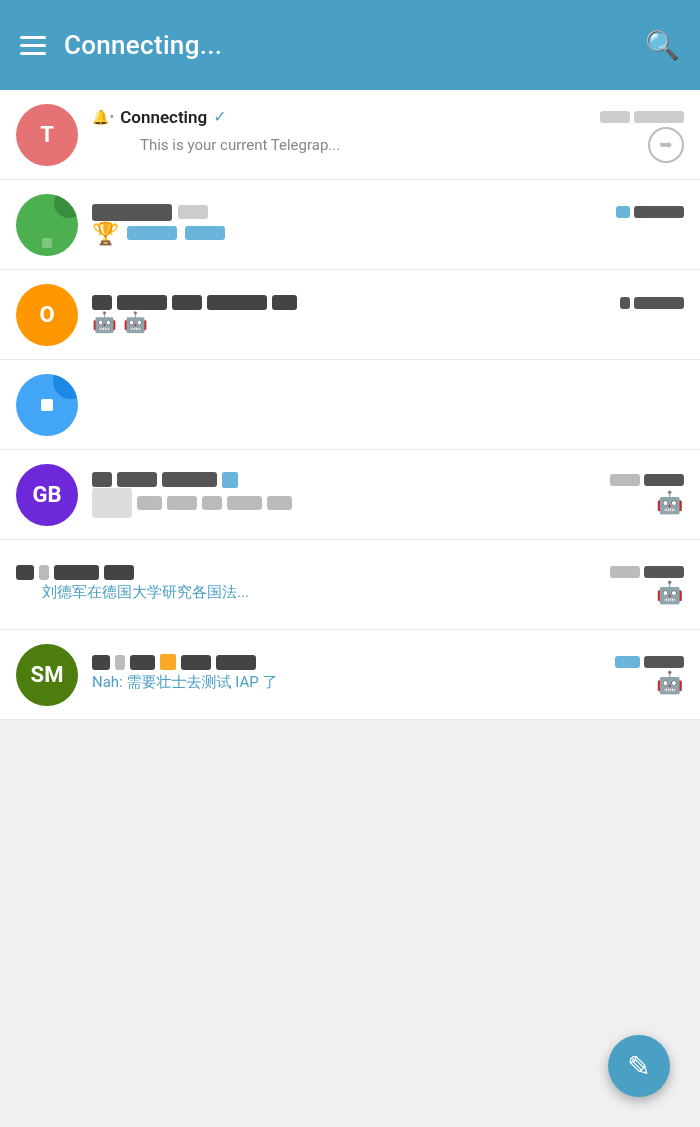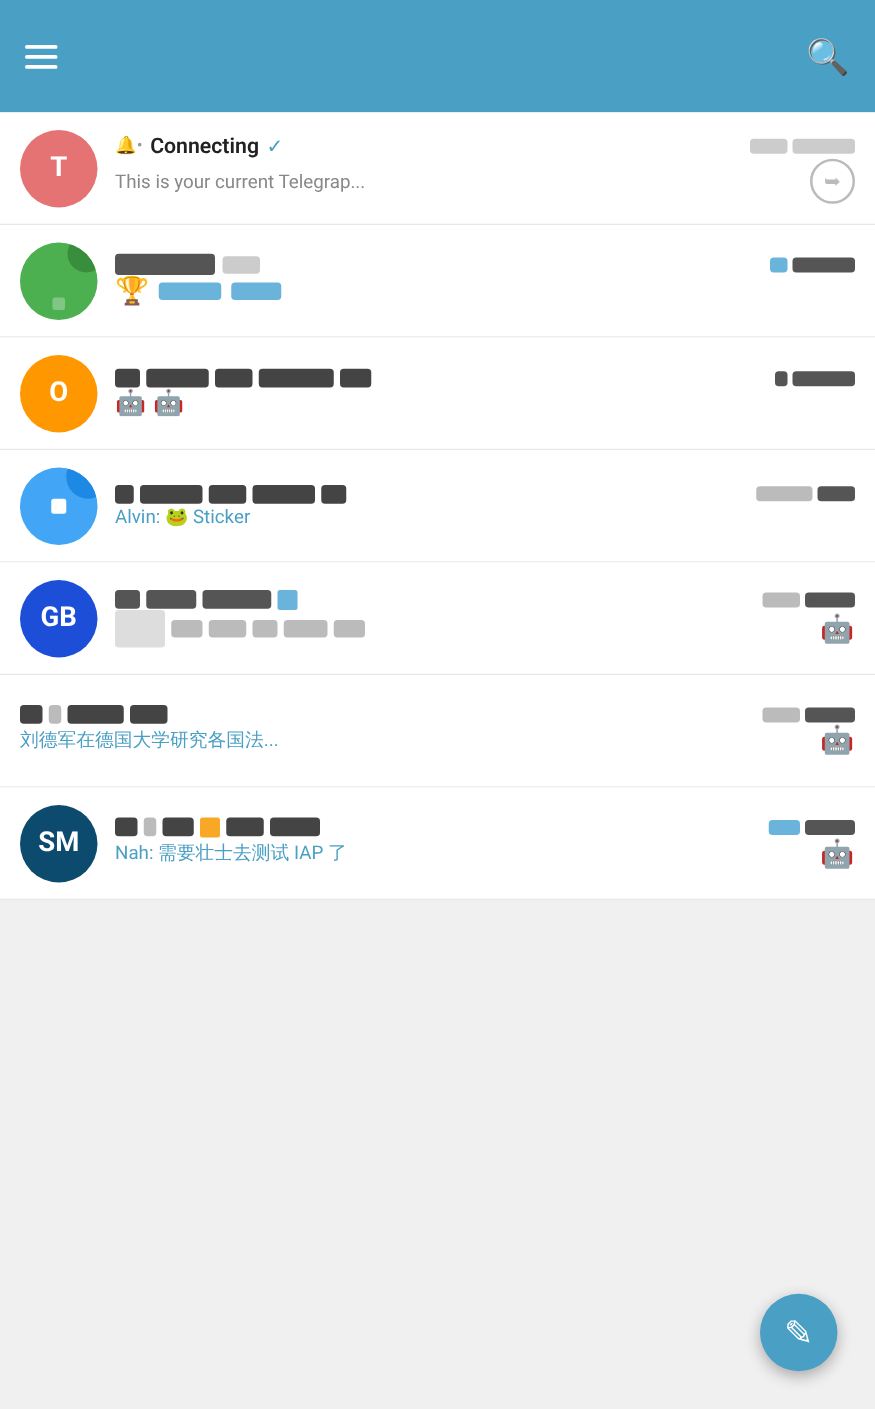--- a/index.html
+++ b/index.html
@@ -75,23 +75,23 @@
       align-items: center;
       justify-content: center;
       font-size: 22px;
       font-weight: 700;
       color: white;
       flex-shrink: 0;
       margin-right: 14px;
     }
     .avatar-t { background: #e57373; }
     .avatar-orange { background: #ff9800; }
-    .avatar-gb { background: #1d4ed8; }
+    .avatar-gb { background: #6d28d9; }
     .avatar-zc { background: #4caf50; }
-    .avatar-sm { background: #0c4a6e; }
+    .avatar-sm { background: #4d7c0f; }
 
     .avatar-inner-green {
       width: 62px;
       height: 62px;
       border-radius: 50%;
       background: #4caf50;
       position: relative;
       overflow: hidden;
     }
     .avatar-inner-green::before {
@@ -271,20 +271,21 @@
 </head>
 <body>
 
 <div class="header">
   <div class="header-left">
     <div class="hamburger-icon">
       <span></span>
       <span></span>
       <span></span>
     </div>
+    <span class="header-title">Connecting...</span>
   </div>
   <div class="search-icon">🔍</div>
 </div>
 
 <div class="chat-list">
 
   <div class="chat-item">
     <div class="avatar avatar-t">T</div>
     <div class="chat-content">
       <div class="name-row-top">
@@ -293,21 +294,21 @@
           <span class="chat-name">Connecting</span>
           <span class="verified-badge">✓</span>
         </div>
         <div class="chat-meta">
           <div style="display:flex;gap:4px;align-items:center;">
             <span class="blur-block blur-time" style="width:30px;height:12px;background:#ccc;"></span>
             <span class="blur-block blur-time" style="width:50px;height:12px;background:#ccc;"></span>
           </div>
         </div>
       </div>
-      <div style="display:flex;align-items:center;justify-content:space-between;">
+      <div style="display:flex;align-items:center;justify-content:space-between;margin-left:48px;">
         <span class="chat-preview">This is your current Telegrap...</span>
         <div class="forward-btn">➥</div>
       </div>
     </div>
   </div>
 
   <div class="chat-item">
     <div class="avatar-inner-green" style="flex-shrink:0;margin-right:14px;"></div>
     <div class="chat-content">
       <div class="name-row-top">
@@ -355,40 +356,20 @@
           <span class="bot-icon">🤖</span>
           <span class="bot-icon-gray">🤖</span>
         </div>
       </div>
     </div>
   </div>
 
   <div class="chat-item">
     <div class="avatar-blue-chat" style="flex-shrink:0;margin-right:14px;">
       <div class="avatar-blue-chat-square"></div>
-    </div>
-    <div class="chat-content">
-      <div class="name-row-top">
-        <div class="chat-name-row">
-          <div style="display:flex;gap:5px;align-items:center;">
-            <div class="blur-block blur-name" style="width:15px;height:15px;background:#444;"></div>
-            <div class="blur-block" style="width:50px;height:15px;background:#444;"></div>
-            <div class="blur-block" style="width:30px;height:15px;background:#444;"></div>
-            <div class="blur-block" style="width:50px;height:15px;background:#444;"></div>
-            <div class="blur-block" style="width:20px;height:15px;background:#444;"></div>
-          </div>
-        </div>
-        <div class="chat-meta">
-          <div style="display:flex;gap:4px;align-items:center;">
-            <div class="blur-block" style="width:45px;height:12px;background:#bbb;"></div>
-            <div class="blur-block" style="width:30px;height:12px;background:#555;"></div>
-          </div>
-        </div>
-      </div>
-      <span class="chat-preview colored">Alvin: 🐸 Sticker</span>
     </div>
   </div>
 
   <div class="chat-item">
     <div class="avatar avatar-gb">GB</div>
     <div class="chat-content">
       <div class="name-row-top">
         <div class="chat-name-row">
           <div style="display:flex;gap:5px;align-items:center;flex-wrap:wrap;">
             <div class="blur-block blur-name" style="width:20px;height:15px;background:#555;"></div>
@@ -429,21 +410,21 @@
             <div class="blur-block" style="width:30px;height:15px;background:#444;"></div>
           </div>
         </div>
         <div class="chat-meta">
           <div style="display:flex;gap:4px;align-items:center;">
             <div class="blur-block" style="width:30px;height:12px;background:#bbb;"></div>
             <div class="blur-block" style="width:40px;height:12px;background:#555;"></div>
           </div>
         </div>
       </div>
-      <div style="display:flex;align-items:center;justify-content:space-between;">
+      <div style="display:flex;align-items:center;justify-content:space-between;margin-left:26px;">
         <span class="chat-preview colored">刘德军在德国大学研究各国法...</span>
         <div style="color:#6ab4db;font-size:22px;">🤖</div>
       </div>
     </div>
   </div>
 
   <div class="chat-item">
     <div class="avatar avatar-sm">SM</div>
     <div class="chat-content">
       <div class="name-row-top">

